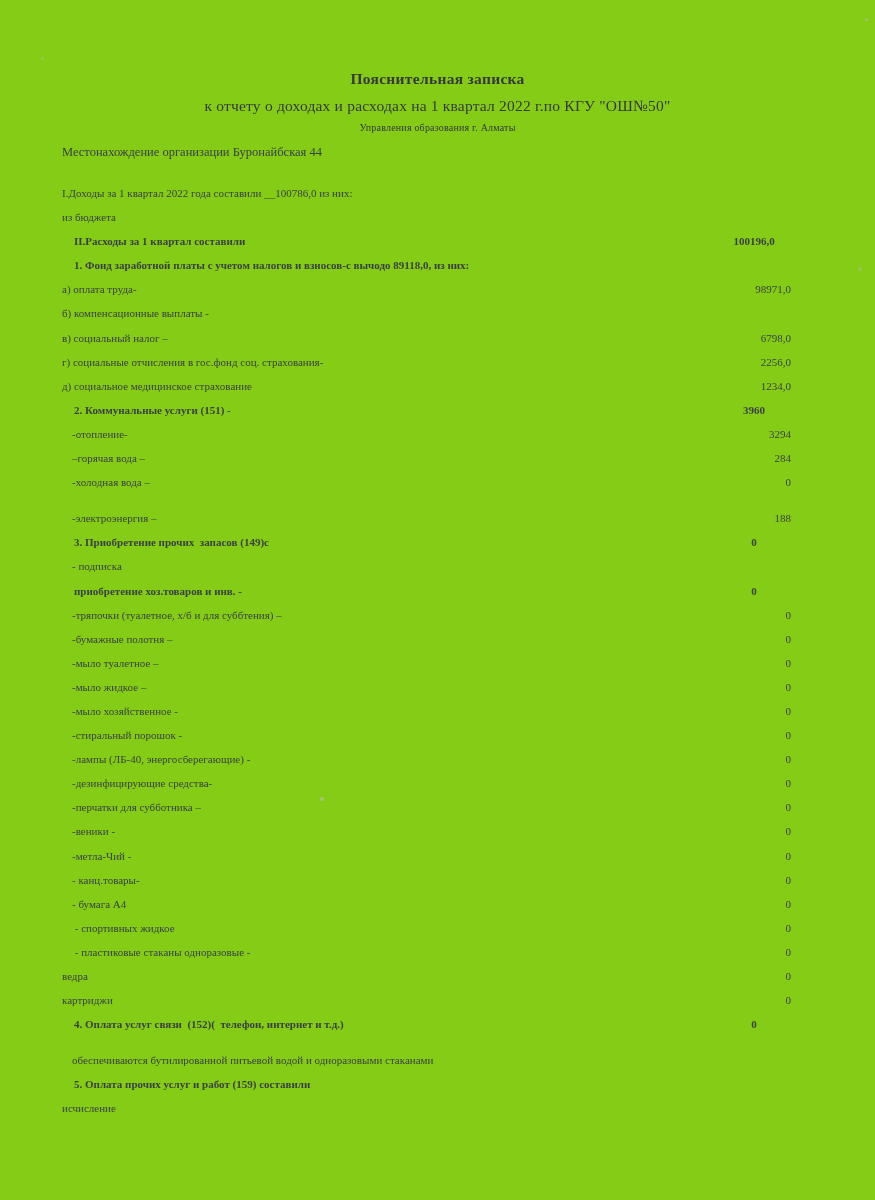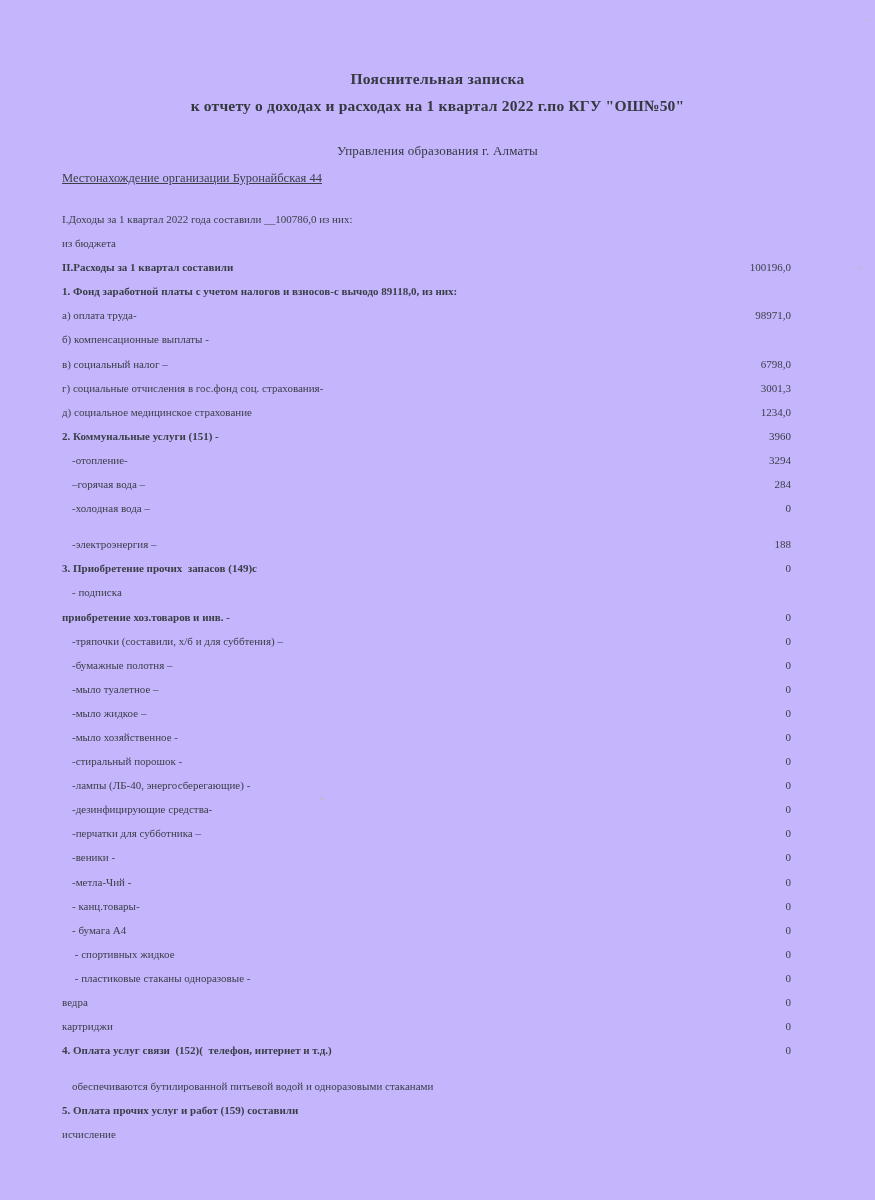--- a/index.html
+++ b/index.html
@@ -12,21 +12,21 @@
     width: 875px;
     height: 1200px;
     font-family: "Liberation Serif", serif;
     color: #3a3f45;
     position: relative;
     overflow: hidden;
   }
   .page {
     position: absolute;
     inset: 0;
-    background: #c4b5fd;
+    background: #84cc16;
   }
   
   .speck {
     position: absolute;
     background: #b9bcc0;
     border-radius: 50%;
     opacity: .55;
   }
   .speck.s1 { left: 865px; top: 18px;  width: 3px; height: 3px; }
   .speck.s2 { left: 858px; top: 267px; width: 4px; height: 4px; opacity:.4; }
@@ -46,38 +46,37 @@
     color: #35393f;
   }
   .title-line-1 {
     font-size: 15.5px;
     font-weight: bold;
     letter-spacing: .3px;
     filter: blur(.35px);
   }
   .title-line-2 {
     font-size: 15.5px;
-    font-weight: bold;
+    font-weight: normal;
     letter-spacing: .2px;
     margin-top: 9px;
     filter: blur(.35px);
   }
   .title-line-3 {
-    font-size: 13px;
-    margin-top: 28px;
+    font-size: 10px;
+    margin-top: 7px;
     letter-spacing: .2px;
     filter: blur(.4px);
   }
   .address-line {
     font-size: 12.5px;
     margin-top: 12px;
     text-align: left;
     padding-left: 2px;
     filter: blur(.4px);
-    text-decoration: underline;
   }
 
   
   .rows {
     margin-top: 27px;
   }
   .row {
     display: flex;
     align-items: baseline;
     justify-content: space-between;
@@ -86,22 +85,22 @@
     padding: 0 0 0 2px;
     filter: blur(.42px);
   }
   .row .lbl { white-space: pre; }
   .row .val {
     min-width: 74px;
     text-align: right;
     padding-right: 24px;
     white-space: pre;
   }
-  .row.b .lbl { font-weight: bold; }
-  .row.b .val { font-weight: normal; }
+  .row.b .lbl { font-weight: bold; margin-left: 12px; }
+  .row.b .val { font-weight: bold; text-align: center; }
   .row.indent1 .lbl { padding-left: 10px; }
   .gap-m  { height: 12px; }
 </style>
 </head>
 <body>
 
 <div class="page">
 
   <span class="speck s1"></span>
   <span class="speck s2"></span>
@@ -149,21 +148,21 @@
           <span class="val"></span>
         </div>
         <div class="gap-m"></div>
         <div class="row">
           <span class="lbl">в) социальный налог –</span>
           <span class="val">6798,0</span>
         </div>
         <div class="gap-m"></div>
         <div class="row">
           <span class="lbl">г) социальные отчисления в гос.фонд соц. страхования-</span>
-          <span class="val">3001,3</span>
+          <span class="val">2256,0</span>
         </div>
         <div class="gap-m"></div>
         <div class="row">
           <span class="lbl">д) социальное медицинское страхование</span>
           <span class="val">1234,0</span>
         </div>
         <div class="gap-m"></div>
         <div class="row b">
           <span class="lbl">2. Коммунальные услуги (151) -</span>
           <span class="val">3960</span>
@@ -199,21 +198,21 @@
           <span class="lbl">- подписка</span>
           <span class="val"></span>
         </div>
         <div class="gap-m"></div>
         <div class="row b">
           <span class="lbl">приобретение хоз.товаров и инв. -</span>
           <span class="val">0</span>
         </div>
         <div class="gap-m"></div>
         <div class="row indent1">
-          <span class="lbl">-тряпочки (составили, х/б и для суббтения) –</span>
+          <span class="lbl">-тряпочки (туалетное, х/б и для суббтения) –</span>
           <span class="val">0</span>
         </div>
         <div class="gap-m"></div>
         <div class="row indent1">
           <span class="lbl">-бумажные полотня –</span>
           <span class="val">0</span>
         </div>
         <div class="gap-m"></div>
         <div class="row indent1">
           <span class="lbl">-мыло туалетное –</span>

